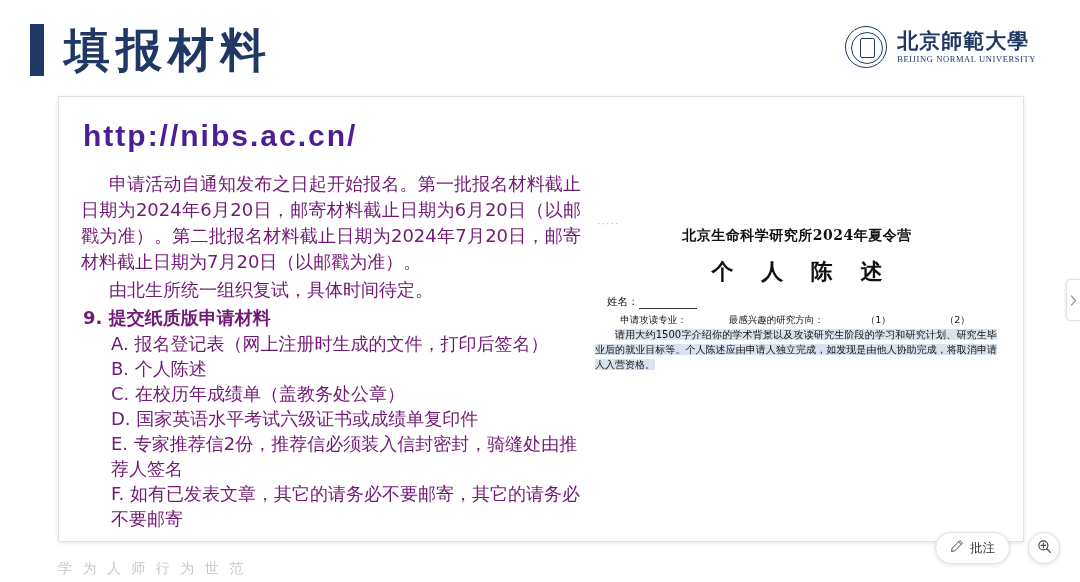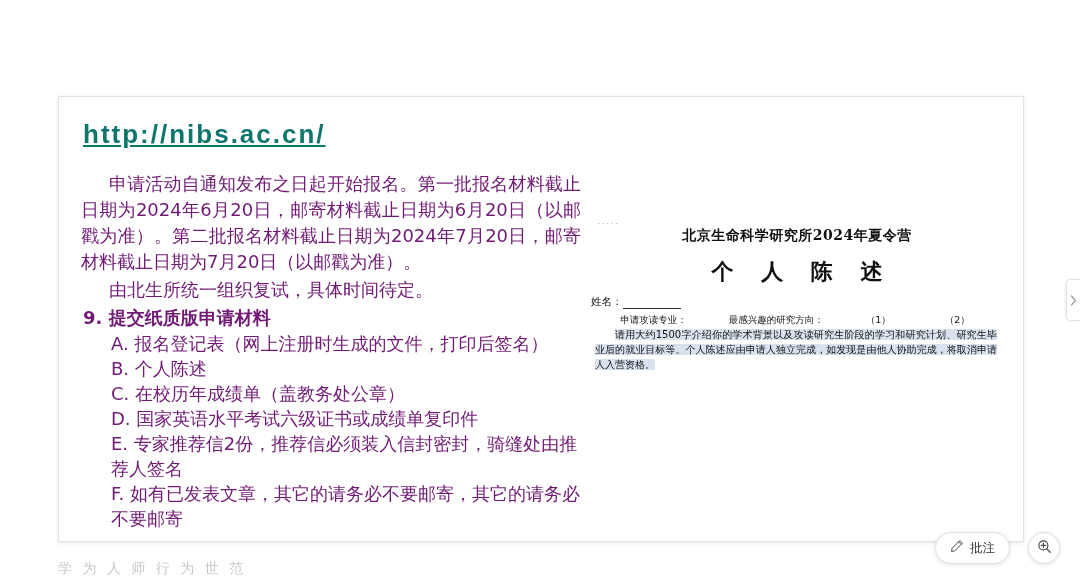--- a/index.html
+++ b/index.html
@@ -110,25 +110,24 @@
     height: 446px;
     background: #ffffff;
     border: 1px solid #e2e2e2;
     box-shadow: 0 1px 4px rgba(0,0,0,0.10);
   }
   .url {
     position: absolute;
     left: 24px;
     top: 22px;
     font-family: "Liberation Sans", sans-serif;
-    font-size: 26px;
-    font-weight: bold;
-    color: #0f766e;
+    font-size: 30px;
+    font-weight: bold;
+    color: #4c1d95;
     letter-spacing: 2px;
-    text-decoration: underline;
   }
 
   .body-text {
     position: absolute;
     left: 22px;
     top: 74px;
     width: 500px;
     font-family: "DejaVu Sans", sans-serif;
     font-size: 18px;
     color: #701a75;
@@ -196,21 +195,21 @@
     text-align: center;
     font-family: "DejaVu Serif", serif;
     font-size: 22px;
     font-weight: bold;
     color: #111111;
     letter-spacing: 10px;
     text-indent: 10px;
   }
   .form-name-row {
     position: absolute;
-    left: 4px;
+    left: 20px;
     top: 78px;
     font-family: Liberation Mono, monospace;
     font-size: 10.5px;
     color: #111111;
   }
   .form-name-line {
     display: inline-block;
     width: 58px;
     border-bottom: 1px solid #333;
     height: 12px;
@@ -306,20 +305,32 @@
     padding: 0;
     justify-content: center;
     border-radius: 16px;
   }
 </style>
 </head>
 <body>
 
 <div class="slide">
 
+  <div class="header">
+    <div class="title-bar"></div>
+    <div class="page-title">填报材料</div>
+
+    <div class="logo-wrap">
+      <div class="logo-seal"></div>
+      <div class="logo-text">
+        <div class="logo-cn">北京師範大學</div>
+        <div class="logo-en">BEIJING NORMAL UNIVERSITY</div>
+      </div>
+    </div>
+  </div>
 
   <div class="card">
 
     <div class="url">http://nibs.ac.cn/</div>
 
     <div class="body-text">
       <p class="para">申请活动自通知发布之日起开始报名。第一批报名材料截止日期为2024年6月20日，邮寄材料截止日期为6月20日（以邮戳为准）。第二批报名材料截止日期为2024年7月20日，邮寄材料截止日期为7月20日（以邮戳为准）。</p>
       <p class="para2">由北生所统一组织复试，具体时间待定。</p>
       <p class="numbered">9. 提交纸质版申请材料</p>
       <ul class="sub-list">

